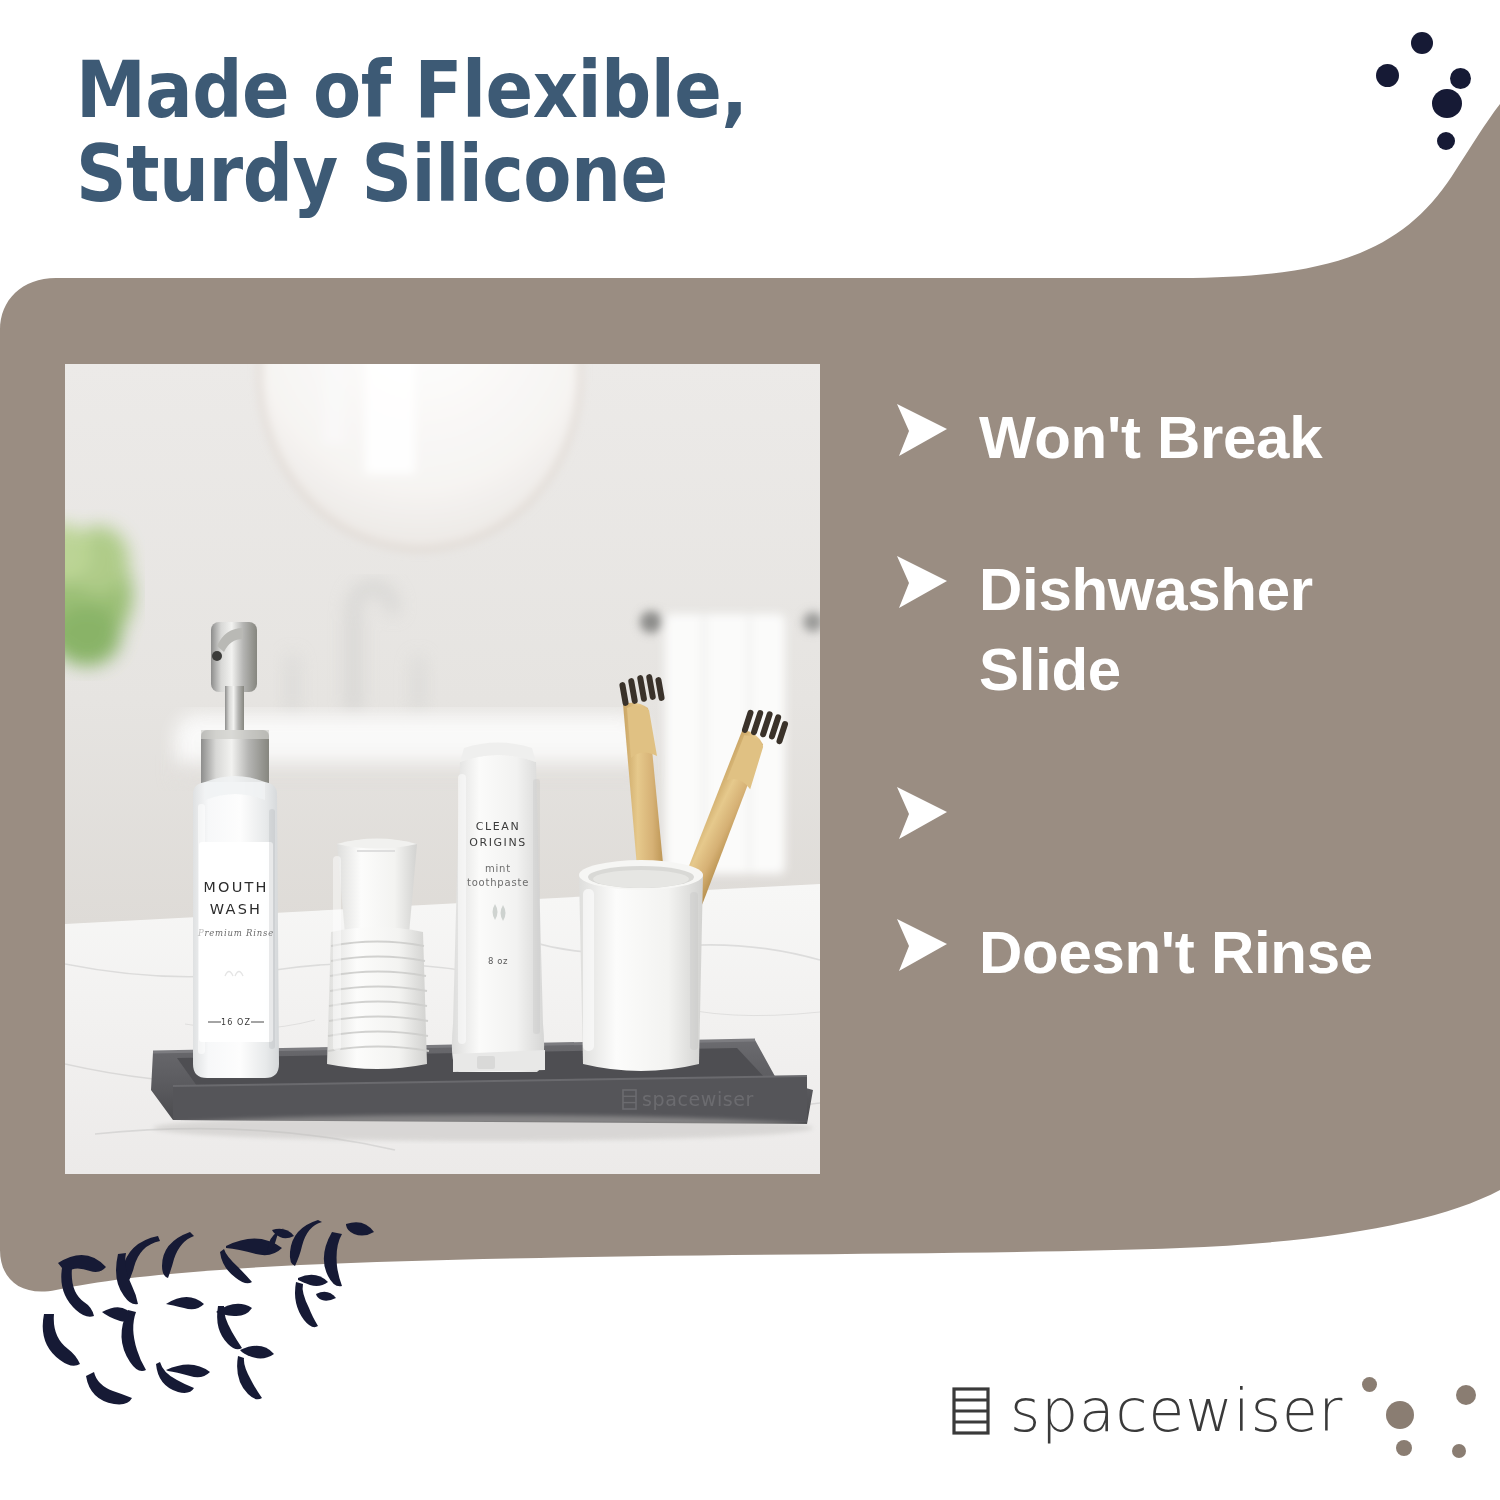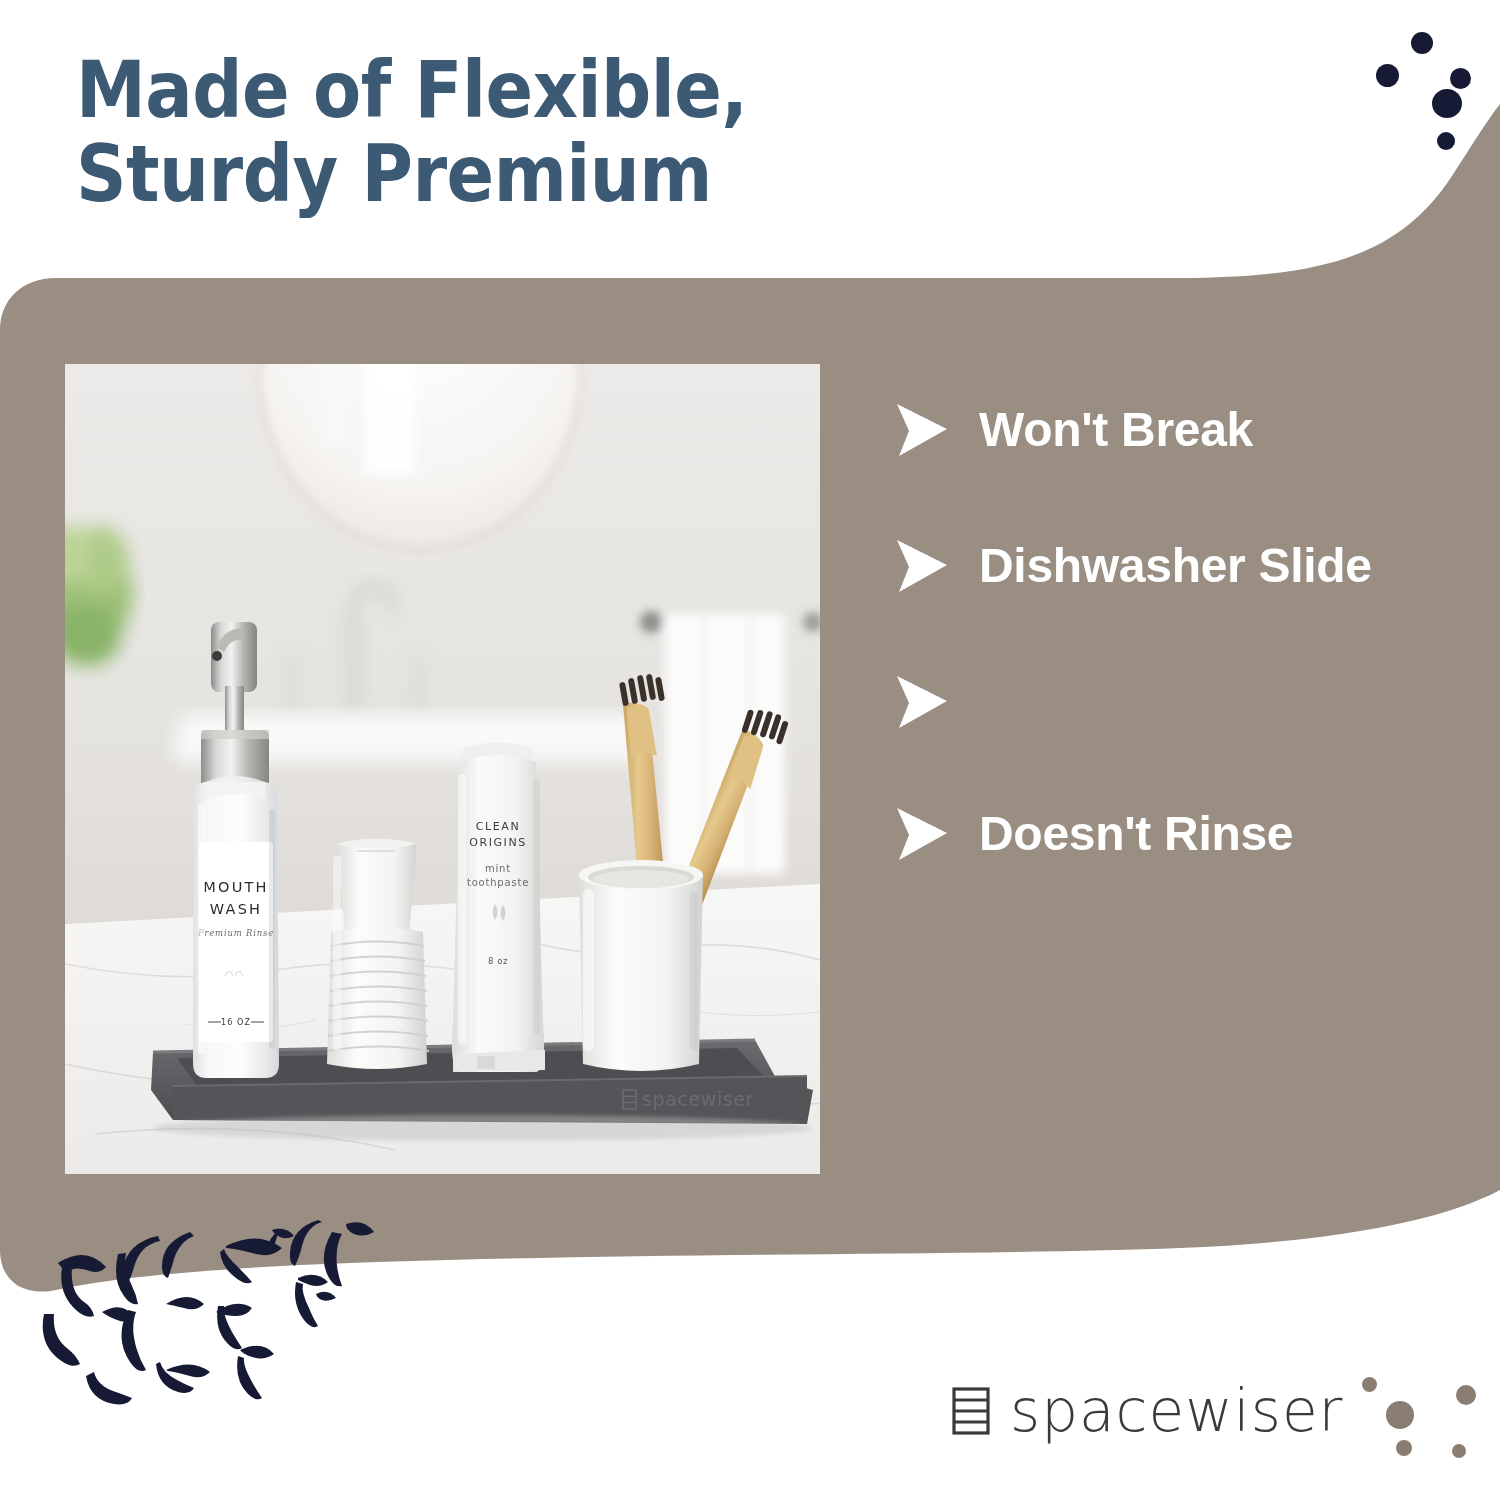--- a/index.html
+++ b/index.html
@@ -75,21 +75,21 @@
   .feature:last-child { margin-bottom:0; }
   .arrow {
     flex:0 0 auto;
     width:58px; height:56px;
     margin-right:28px;
     margin-top:4px;
   }
   .arrow svg { display:block; width:58px; height:56px; }
   .feature-label {
     color:#ffffff;
-    font-size:48px;
+    font-size:60px;
     font-weight:bold;
     line-height:1.33;
     letter-spacing:-0.3px;
   }
 
   
   .brushes {
     position:absolute;
     left:40px; top:1218px;
     width:350px; height:190px;
@@ -130,21 +130,21 @@
                C 1440,1222 1330,1242 1180,1248
                C 980,1256 600,1252 300,1265
                C 200,1270 110,1278 56,1290
                C 22,1297 0,1280 0,1250
                Z" fill="#9a8d82"></path>
     </svg>
   </div>
 
   <div class="headline">
     <span>Made of Flexible,</span>
-    <span class="l2">Sturdy Premium</span>
+    <span class="l2">Sturdy Silicone</span>
   </div>
 
   <span class="dot tdot1"></span>
   <span class="dot tdot2"></span>
   <span class="dot tdot3"></span>
   <span class="dot tdot4"></span>
   <span class="dot tdot5"></span>
 
   <div class="photo">
     <svg viewBox="0 0 755 810" xmlns="http://www.w3.org/2000/svg">

